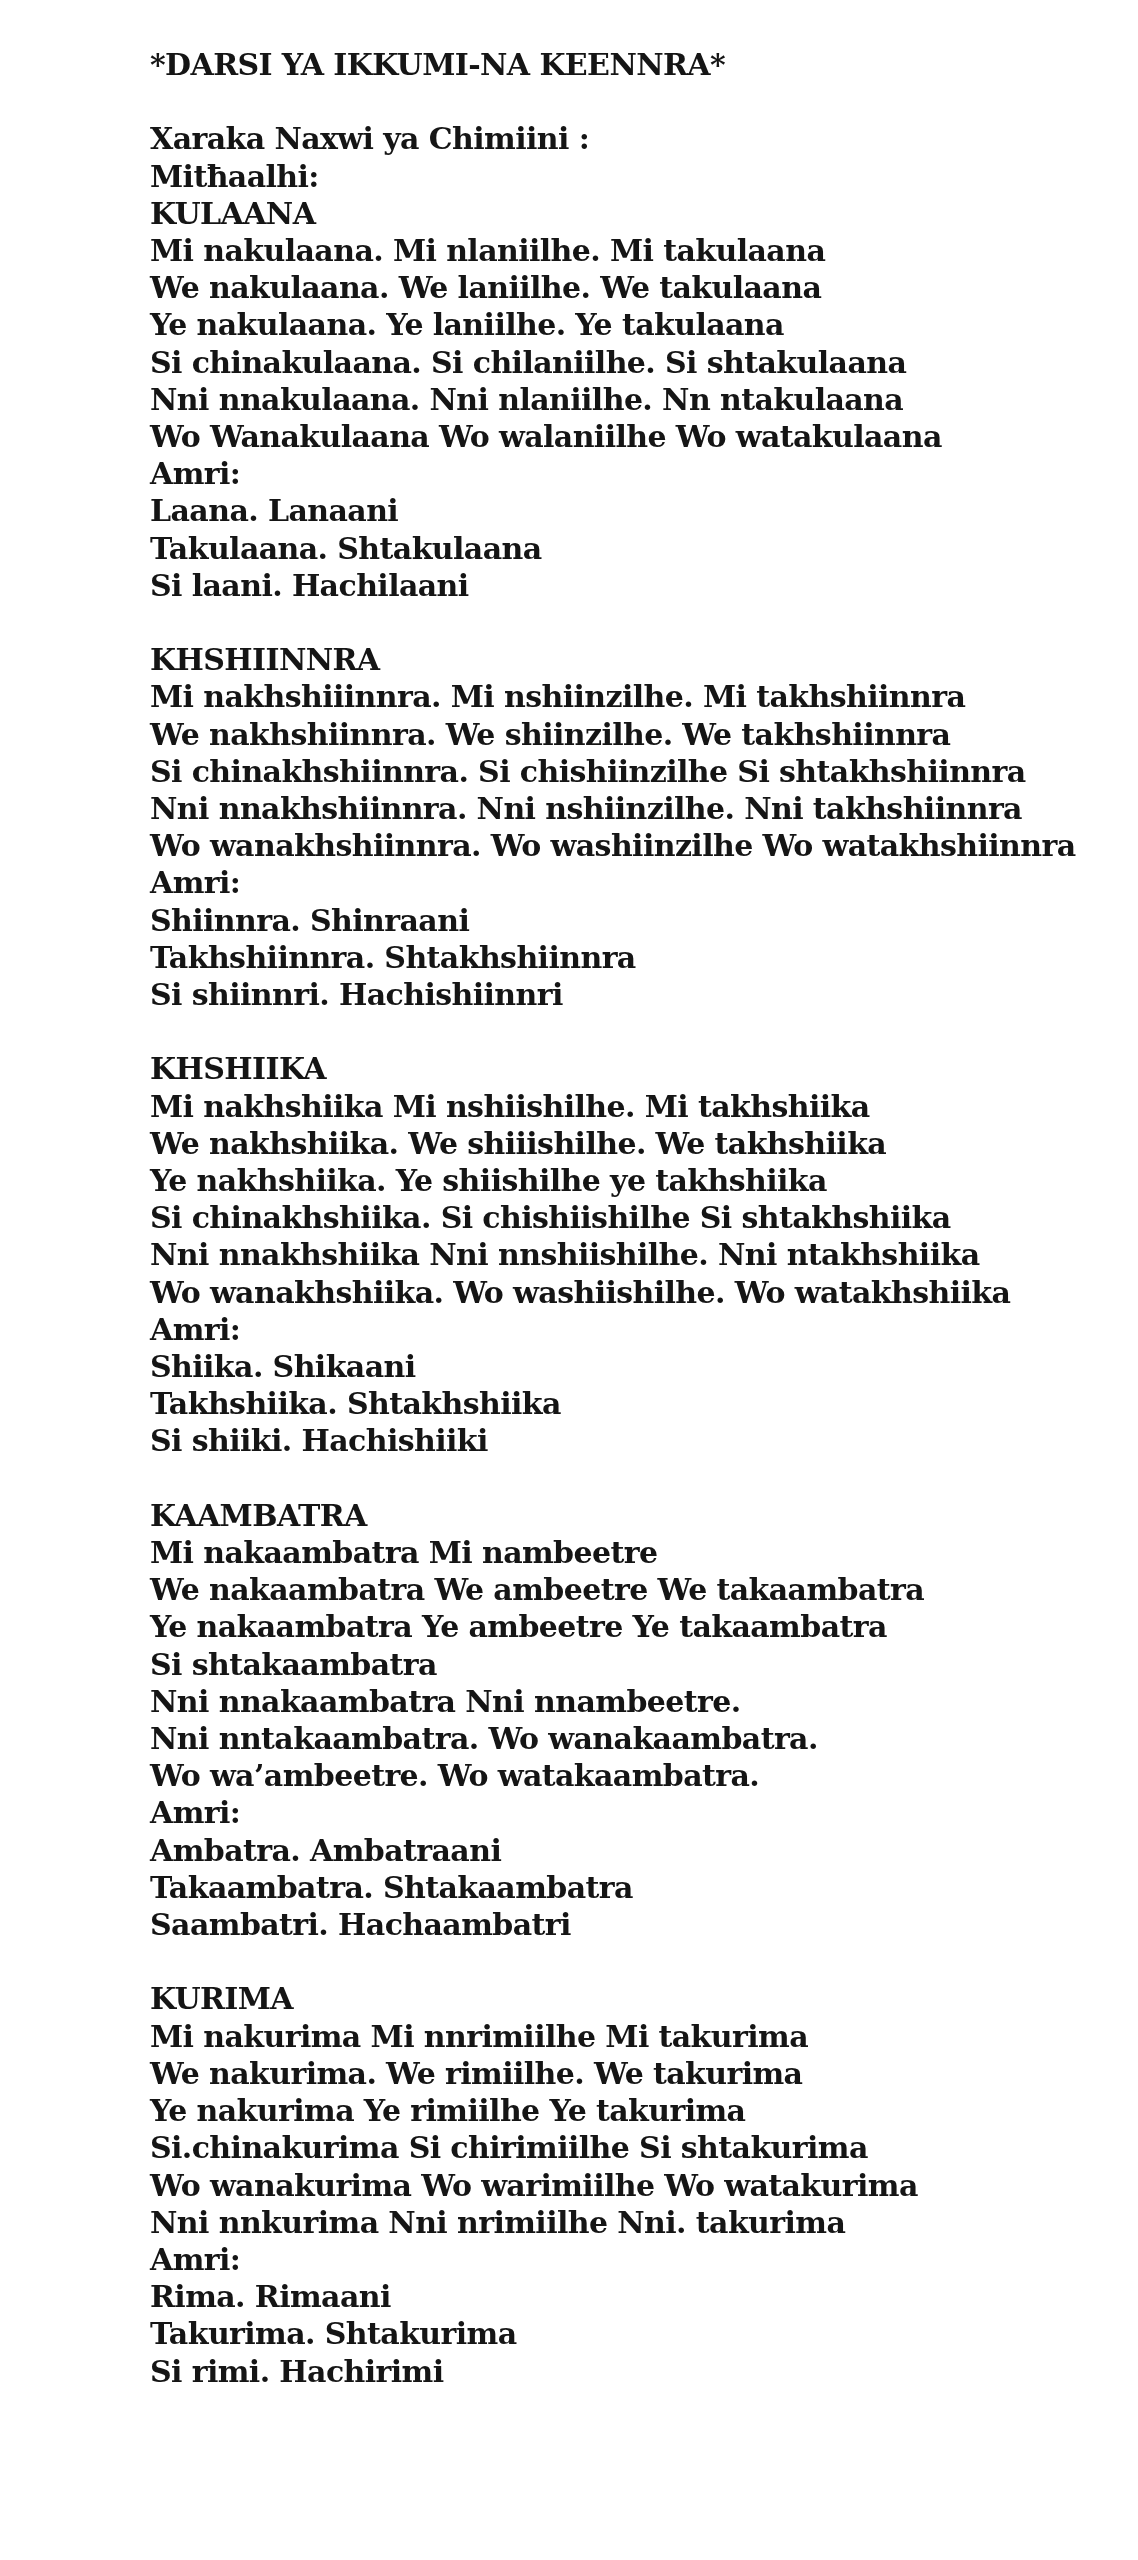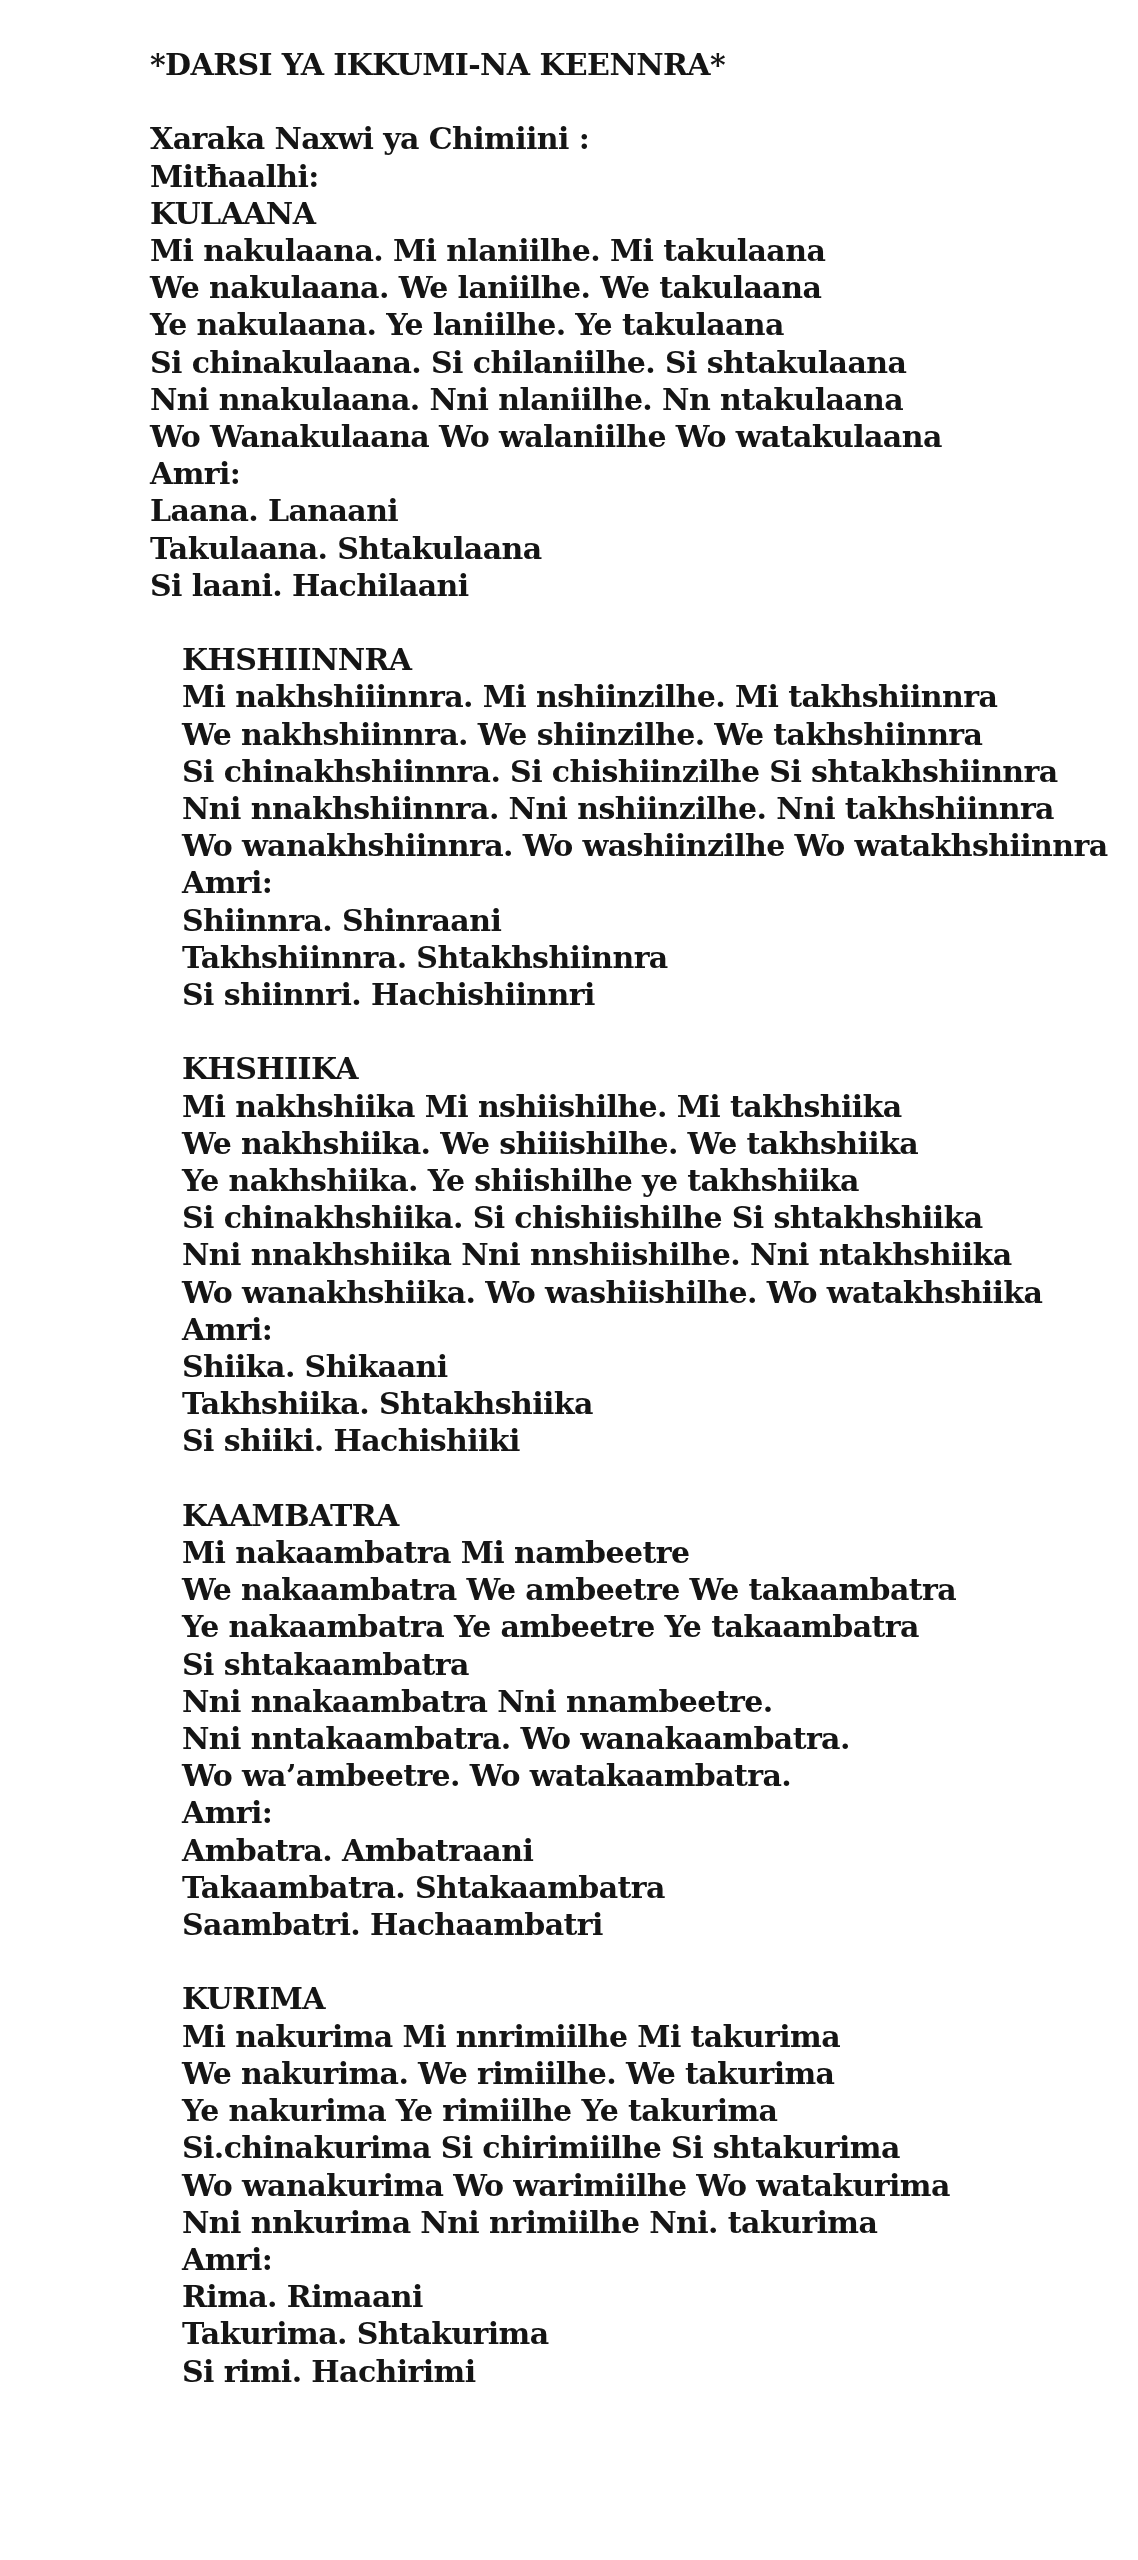--- a/index.html
+++ b/index.html
@@ -27,21 +27,21 @@
   }
   .line {
     margin: 0;
     white-space: pre;
   }
   .title {
     font-size: 30px;
     margin: 0 0 37.2px 0; 
   }
   .section { margin: 0; }
-  .section + .section { margin-top: 37.2px; margin-left: 32px; } 
+  .section + .section { margin-top: 37.2px; } 
 </style>
 </head>
 <body>
 
 <div class="page">
   <h1 class="line title">*DARSI YA IKKUMI-NA KEENNRA*</h1>
   <div id="intro-block">
       <div class="line">Xaraka Naxwi ya Chimiini :</div>
       <div class="line">Mitħaalhi:</div>
     </div>

